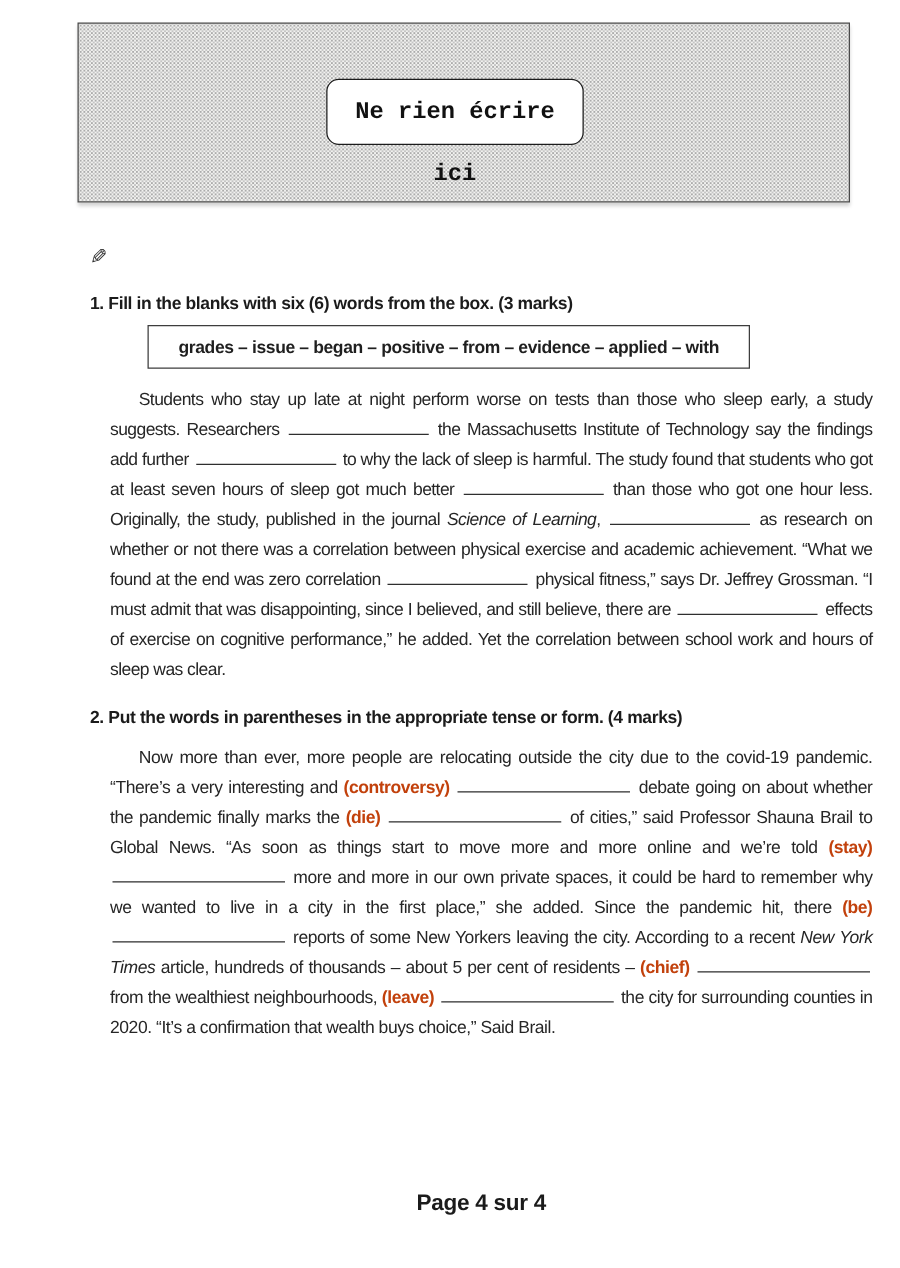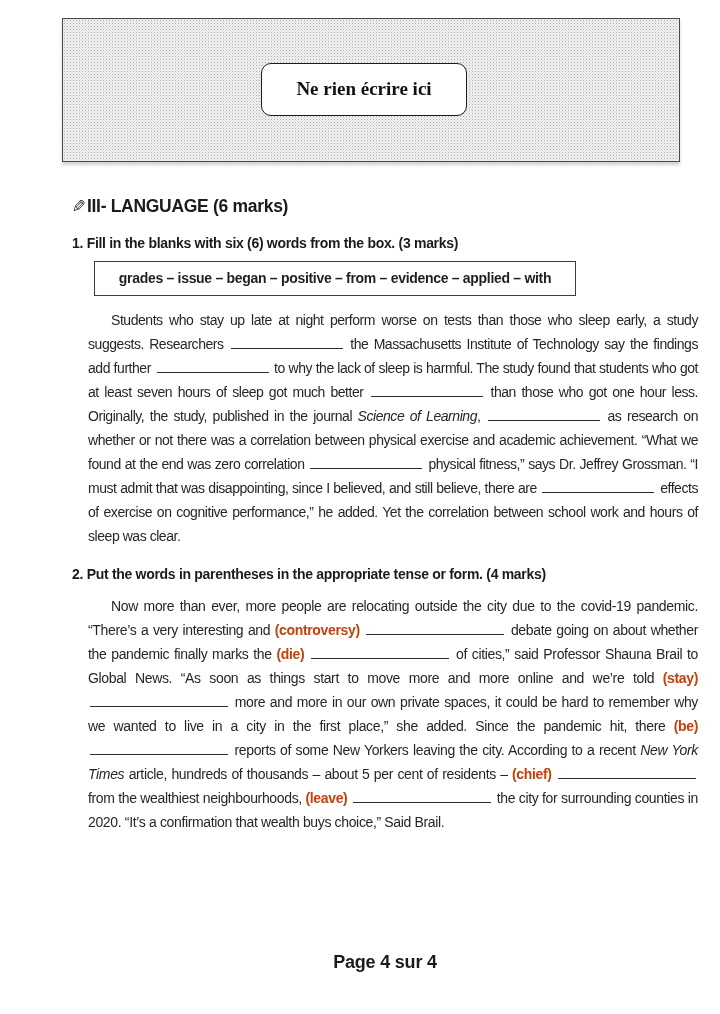--- a/index.html
+++ b/index.html
@@ -28,21 +28,21 @@
   }
   .no-write-box {
     position: absolute;
     left: 198px; top: 44px;
     width: 206px; height: 53px;
     background: #ffffff;
     border: 1.6px solid #1c1c1c;
     border-radius: 10px;
     text-align: center;
     line-height: 50px;
-    font-family: Liberation Serif, serif;
+    font-family: Liberation Mono, monospace;
     font-weight: bold;
     font-size: 19px;
     color: #111;
   }
 
   
   .content {
     position: absolute;
     left: 72px; top: 162px;
     width: 626px;
@@ -66,21 +66,21 @@
   }
   .ex-heading {
     margin-top: 18px;
     font-size: 14px;
     font-weight: bold;
     letter-spacing: -0.3px;
     color: #1b1b1b;
   }
   .word-box {
     margin-top: 10px;
-    margin-left: 22px;
+    margin-left: 46px;
     width: 482px;
     height: 35px;
     border: 1.4px solid #3d3d3d;
     text-align: center;
     line-height: 33px;
     font-weight: bold;
     font-size: 14px;
     letter-spacing: -0.3px;
     color: #1f1f1f;
   }
@@ -123,21 +123,20 @@
 <body>
 
 <div class="hatch-box">
   <div class="no-write-box">Ne rien écrire ici</div>
 </div>
 
 <div class="content">
 
   <div class="section-heading">
     <span class="pencil">✎</span>
-    <span>III- LANGUAGE (6 marks)</span>
   </div>
 
   <div class="ex-heading"><span>1. Fill in the blanks with </span><span class="seg-underline">six</span><span> (6) words from the box. (3 marks)</span></div>
 
   <div class="word-box">grades – issue – began – positive – from – evidence – applied – with</div>
 
   <div class="para p1"><span class="indent"></span><span><span>Students who stay up late at night perform worse on tests than those who sleep early, a study suggests. Researchers </span><span class="blank"></span><span> the Massachusetts Institute of Technology say the findings add further </span><span class="blank"></span><span> to why the lack of sleep is harmful. The study found that students who got at least seven hours of sleep got much better </span><span class="blank"></span><span> than those who got one hour less. Originally, the study, published in the journal </span><span class="seg-italic">Science of Learning</span><span>, </span><span class="blank"></span><span> as research on whether or not there was a correlation between physical exercise and academic achievement. “What we found at the end was zero correlation </span><span class="blank"></span><span> physical fitness,” says Dr. Jeffrey Grossman. “I must admit that was disappointing, since I believed, and still believe, there are </span><span class="blank"></span><span> effects of exercise on cognitive performance,” he added.  Yet the correlation between school work and hours of sleep was clear.</span></span></div>
 
   <div class="ex-heading">2. Put the words in parentheses in the appropriate tense or form. (4 marks)</div>
 

